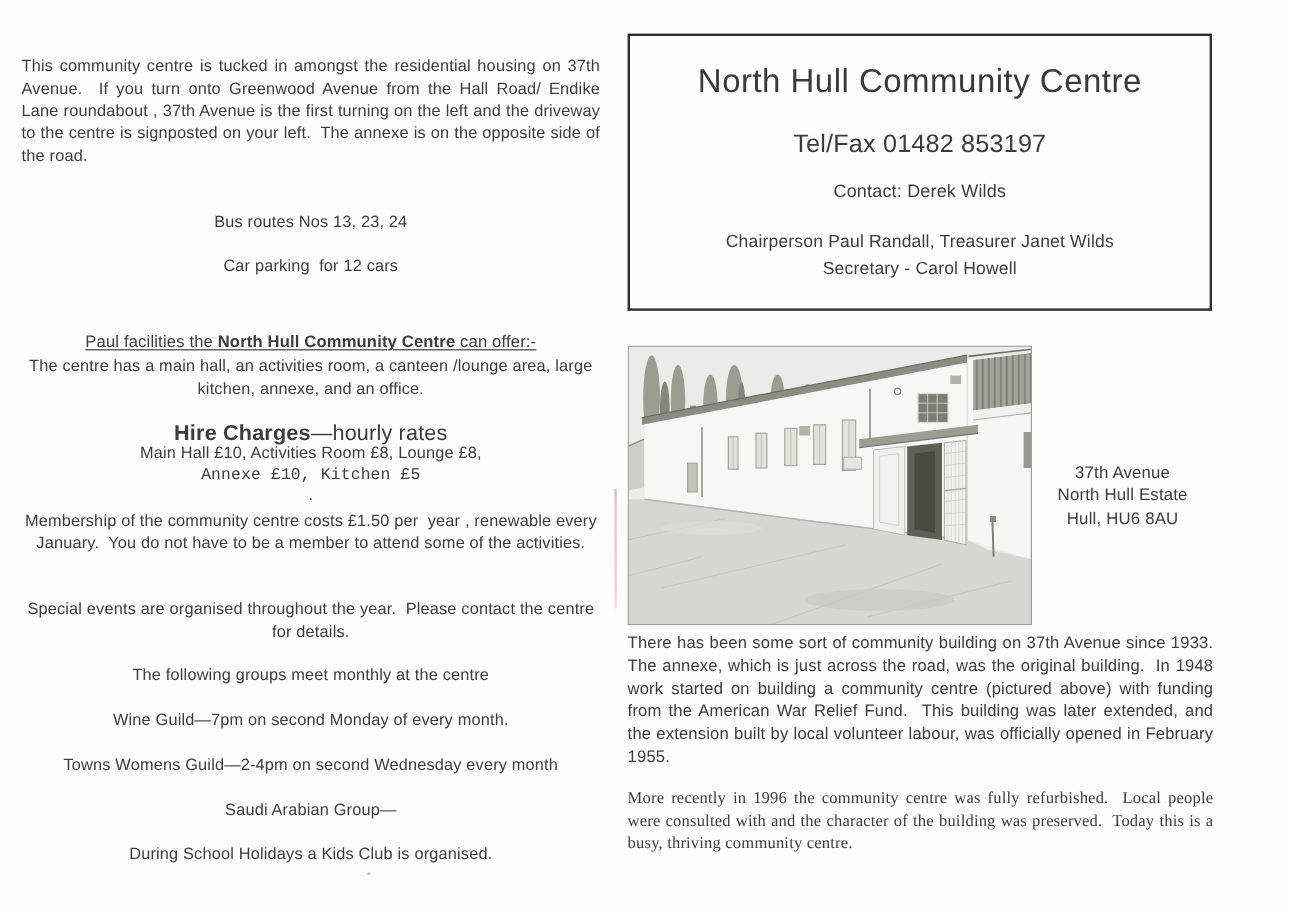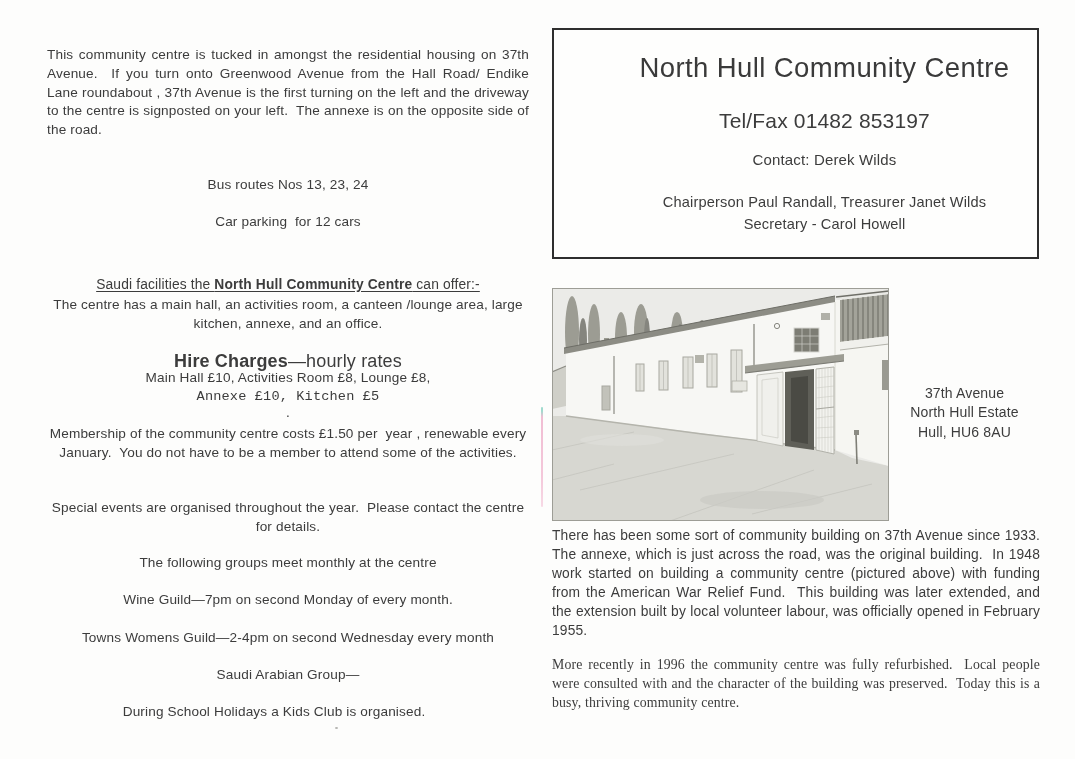--- a/index.html
+++ b/index.html
@@ -5,21 +5,21 @@
   * { margin:0; padding:0; box-sizing:border-box; }
   html,body { width:1075px; height:759px; }
   body {
     position:relative;
     background:#fdfdfc;
     font-family:"Liberation Sans", sans-serif;
     color:#3c3c3c;
     letter-spacing:0.15px;
     overflow:hidden;
   }
-  .abs { position:absolute;margin-left:29px; }
+  .abs { position:absolute; }
   .pre { white-space:pre-wrap; }
   .just { text-align:justify; }
   .cen { text-align:center; }
   .b { font-weight:bold; }
 
   
   .intro { left:18px; top:46px; width:482px; font-size:13.6px; line-height:18.8px; }
   .bus { left:18px; top:177px; width:482px; font-size:13.6px; }
   .park { left:18px; top:214px; width:482px; font-size:13.6px; }
   .fac-head { left:18px; top:277px; width:482px; font-size:13.8px; }
@@ -28,21 +28,21 @@
   .hire-head { left:18px; top:351px; width:482px; font-size:18px; }
   .hire1 { left:18px; top:370px; width:482px; font-size:13.6px; }
   .hire2 { left:18px; top:389px; width:482px; font-size:13.6px;font-family:Liberation Mono, monospace; }
   .dotline { left:18px; top:405px; width:482px; font-size:13.6px; }
   .membership { left:18px; top:425px; width:482px; font-size:13.6px; line-height:18.6px; }
   .special { left:18px; top:499px; width:482px; font-size:13.6px; line-height:18.6px; }
   .groups-intro { left:18px; top:555px; width:482px; font-size:13.6px; }
   .group-0 { left:18px; top:592px; width:482px; font-size:13.6px; }
   .group-1 { left:18px; top:630px; width:482px; font-size:13.6px; }
   .group-2 { left:18px; top:667px; width:482px; font-size:13.6px; }
-  .group-3 { left:4px; top:704px; width:482px; font-size:13.6px; }
+  .group-3 { left:18px; top:704px; width:482px; font-size:13.6px; }
 
   
   .hbox { left:523px; top:28px; width:487px; height:231px; border:2px solid #2e2e2e; background:#fefefd; }
   .hbox .title { left:0; top:22px; width:100%; font-size:27.5px; letter-spacing:0.4px; color:#3a3a3a; }
   .hbox .telfax { left:0; top:79px; width:100%; font-size:21px; }
   .hbox .contact { left:0; top:121px; width:100%; font-size:15px; }
   .hbox .off1 { left:0; top:164px; width:100%; font-size:14.6px; }
   .hbox .off2 { left:0; top:186px; width:100%; font-size:14.6px; }
 
   
@@ -64,21 +64,21 @@
   .artifact-dot { left:306px; top:727px; width:3px; height:2px; background:#b4b4b0; border-radius:50%; }
 </style>
 </head>
 <body>
 
 <div class="abs intro pre just">This community centre is tucked in amongst the residential housing on 37th Avenue.  If you turn onto Greenwood Avenue from the Hall Road/ Endike Lane roundabout , 37th Avenue is the first turning on the left and the driveway to the centre is signposted on your left.  The annexe is on the opposite side of the road.</div>
 
 <div class="abs bus cen">Bus routes Nos 13, 23, 24</div>
 <div class="abs park cen pre">Car parking  for 12 cars</div>
 
-<div class="abs fac-head cen pre"><span class="u"><span>Saudi facilities the </span><span class="b">North Hull Community Centre</span><span> can offer:-</span></span></div>
+<div class="abs fac-head cen pre"><span class="u"><span>Paul facilities the </span><span class="b">North Hull Community Centre</span><span> can offer:-</span></span></div>
 
 <div class="abs fac-text cen pre">The centre has a main hall, an activities room, a canteen /lounge area, large kitchen, annexe, and an office.</div>
 
 <div class="abs hire-head cen"><span class="b">Hire Charges</span><span>—hourly rates</span></div>
 
 <div class="abs hire1 cen">Main Hall £10, Activities Room £8, Lounge £8,</div>
 <div class="abs hire2 cen">Annexe £10, Kitchen £5</div>
 <div class="abs dotline cen">.</div>
 
 <div class="abs membership cen pre">Membership of the community centre costs £1.50 per  year , renewable every January.  You do not have to be a member to attend some of the activities.</div>

